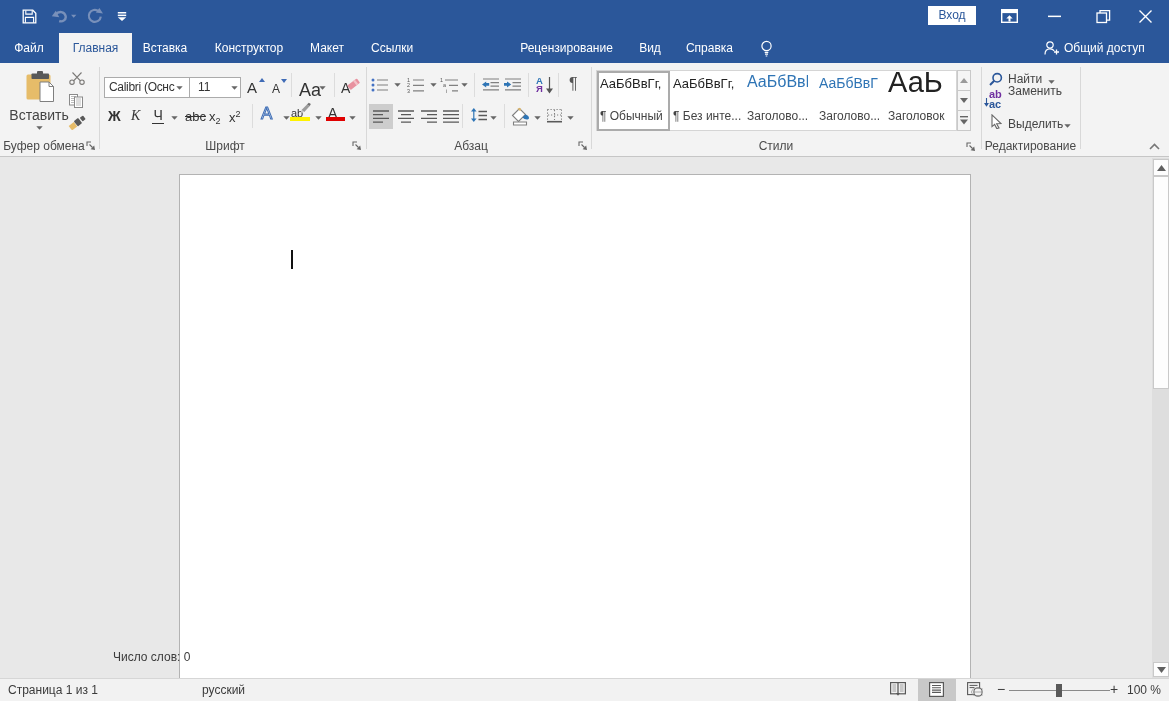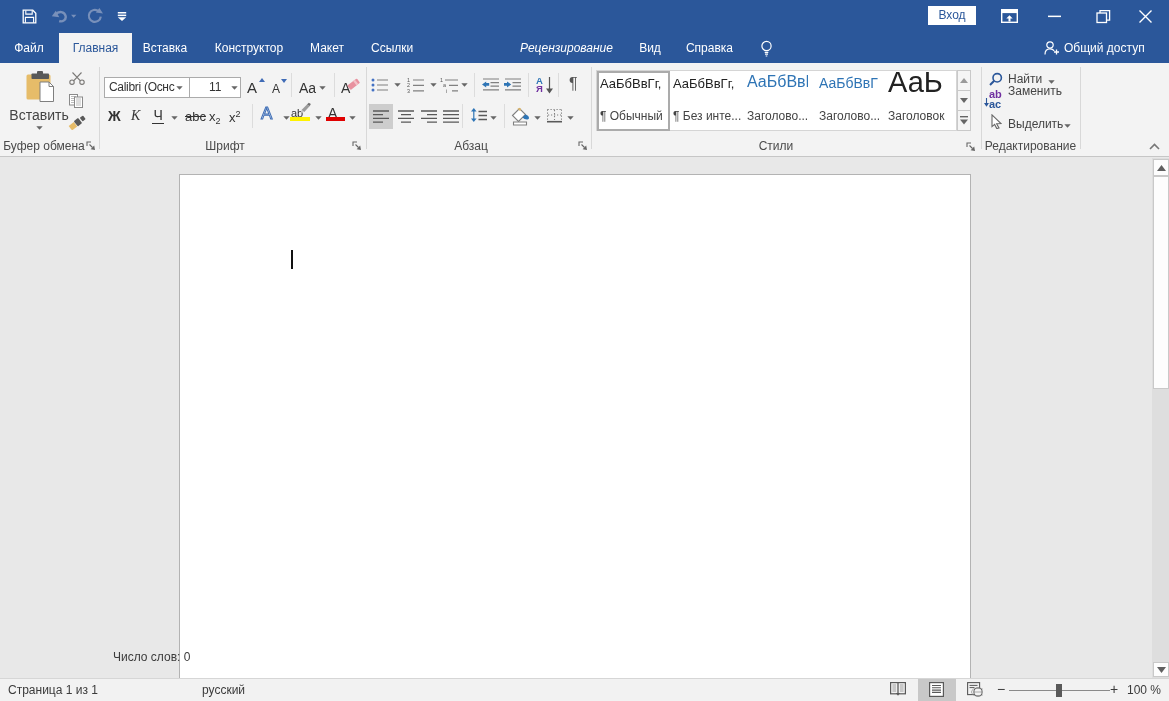--- a/index.html
+++ b/index.html
@@ -55,21 +55,21 @@
 
 <div class="abs" style="left:0;top:33px;width:1169px;height:30px;background:#2B579A;"></div>
 <div class="abs" style="left:59px;top:33px;width:73px;height:30px;background:#F3F3F3;"></div>
 <div class="tab" style="left:9px;width:40px;">Файл</div>
 <div class="tab" style="left:59px;width:73px;color:#2B579A;">Главная</div>
 <div class="tab" style="left:142px;width:46px;">Вставка</div>
 <div class="tab" style="left:212px;width:74px;">Конструктор</div>
 <div class="tab" style="left:308px;width:38px;">Макет</div>
 <div class="tab" style="left:371px;width:42px;">Ссылки</div>
 <div class="tab" style="left:438px;width:59px;margin-top:32px;">Рассылки</div>
-<div class="tab" style="left:517px;width:99px;font-style:italic;">Рецензирование</div>
+<div class="tab" style="left:517px;width:99px;">Рецензирование</div>
 <div class="tab" style="left:639px;width:22px;">Вид</div>
 <div class="tab" style="left:684px;width:51px;">Справка</div>
 <svg class="abs" style="left:760px;top:40px;" width="13" height="17" viewBox="0 0 13 17">
       <circle cx="6.5" cy="6" r="4.6" fill="none" stroke="#FFFFFF" stroke-width="1.2"></circle>
       <path stroke="#FFFFFF" stroke-width="1.2" fill="none" d="M4.7 12.4 h3.6 M5 14.2 h3 M5.7 16 h1.6"></path>
     </svg>
 <svg class="abs" style="left:1044px;top:41px;" width="16" height="14" viewBox="0 0 16 14">
       <circle cx="6" cy="4" r="3.2" fill="none" stroke="#FFFFFF" stroke-width="1.2"></circle>
       <path fill="none" stroke="#FFFFFF" stroke-width="1.2" d="M1 13.5 c0-3.6 2.2-5.6 5-5.6 2 0 3.4 0.8 4.2 2"></path>
       <path stroke="#FFFFFF" stroke-width="1.3" d="M12.5 8.5 v5 M10 11 h5"></path>
@@ -125,34 +125,34 @@
         <path fill="none" stroke="#666" stroke-width="1.1" d="M1 5 V1 h4"></path>
         <path stroke="#666" stroke-width="1.1" d="M3.5 3.5 L6.5 6.5"></path>
         <path fill="#666" d="M9 9 L4.6 8.2 8.2 4.6 z"></path>
       </svg>
 </div>
 <div id="grp-font">
  <div class="combo" style="left:104px;top:77px;width:104px;height:21px;line-height:19px;padding-left:4px;white-space:nowrap;overflow:hidden;letter-spacing:-0.3px;">Calibri (Оснс</div>
  <svg class="abs" style="left:176px;top:86px;" width="7" height="4" viewBox="0 0 7 4">
         <path fill="#666" d="M0.3 0.3 h6.4 l-3.2 3.4 z"></path>
       </svg>
- <div class="combo" style="left:189px;top:77px;width:52px;height:21px;line-height:19px;padding-left:19px;">11</div>
+ <div class="combo" style="left:189px;top:77px;width:52px;height:21px;line-height:19px;padding-left:8px;">11</div>
  <svg class="abs" style="left:231px;top:86px;" width="7" height="4" viewBox="0 0 7 4">
         <path fill="#666" d="M0.3 0.3 h6.4 l-3.2 3.4 z"></path>
       </svg>
  <div class="abs" style="left:247px;top:79px;font-size:15px;color:#333;">A</div>
  <svg class="abs" style="left:259px;top:78px;" width="6" height="4" viewBox="0 0 6 4">
         <path fill="#3F6BB6" d="M3 0 L6 4 H0 z"></path>
       </svg>
  <div class="abs" style="left:272px;top:82px;font-size:12px;color:#333;">A</div>
  <svg class="abs" style="left:281px;top:79px;" width="6" height="4" viewBox="0 0 6 4">
         <path fill="#3F6BB6" d="M0 0 h6 L3 4 z"></path>
       </svg>
  <div class="abs" style="left:291px;top:73px;width:1px;height:24px;background:#DCDCDC;"></div>
- <div class="abs" style="left:299px;top:80px;font-size:14px;color:#333;">Aa</div>
+ <div class="abs" style="left:299px;top:80px;font-size:18px;color:#333;">Aa</div>
  <svg class="abs" style="left:319px;top:86px;" width="7" height="4" viewBox="0 0 7 4">
         <path fill="#666" d="M0.3 0.3 h6.4 l-3.2 3.4 z"></path>
       </svg>
  <div class="abs" style="left:334px;top:73px;width:1px;height:24px;background:#DCDCDC;"></div>
  <div class="abs" style="left:341px;top:80px;font-size:14px;color:#333;">A</div>
  <svg class="abs" style="left:347px;top:78px;" width="13" height="12" viewBox="0 0 13 12">
         <g transform="rotate(-38 6.5 6)">
           <rect x="0.5" y="3.5" width="12" height="5.5" rx="1" fill="#E8919F"></rect>
           <rect x="8" y="3.5" width="2.2" height="5.5" fill="#F3C1C8"></rect>
         </g>

